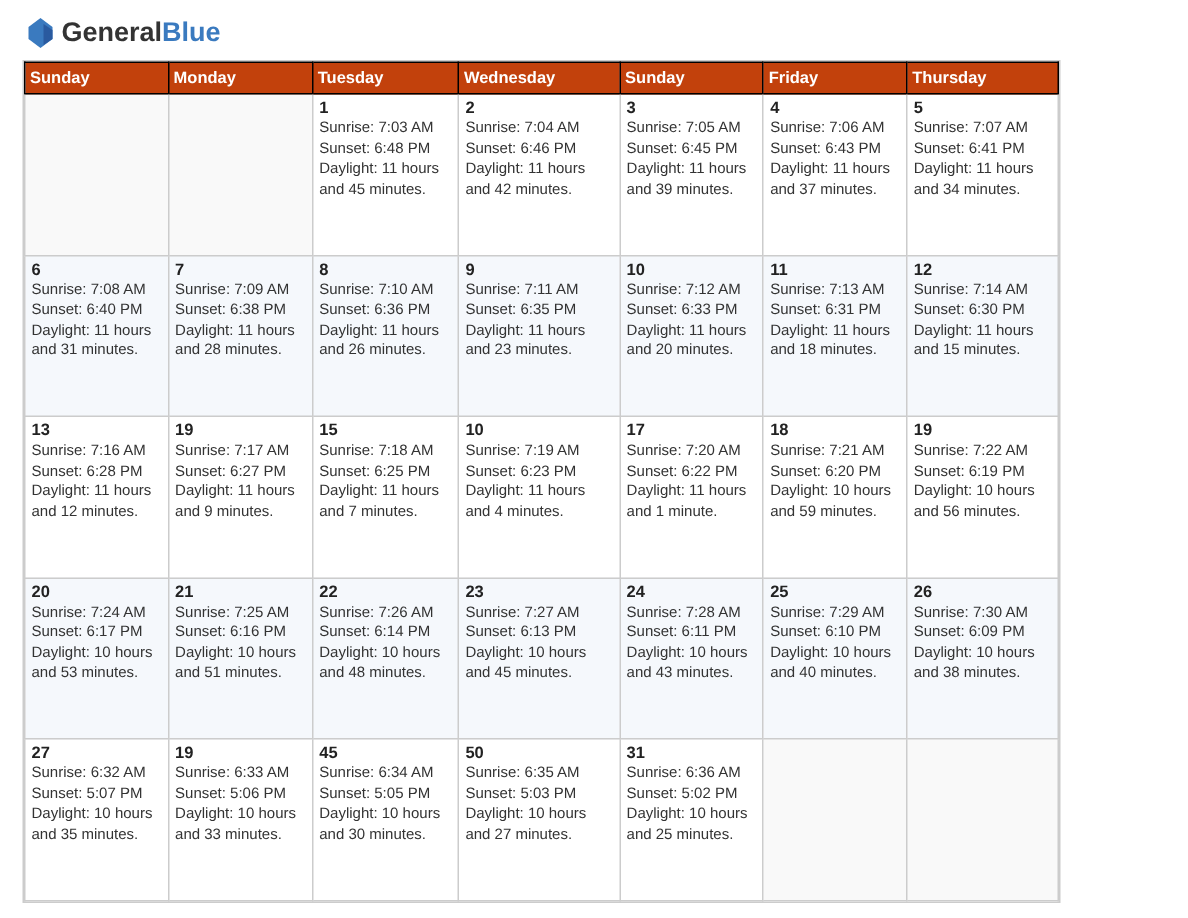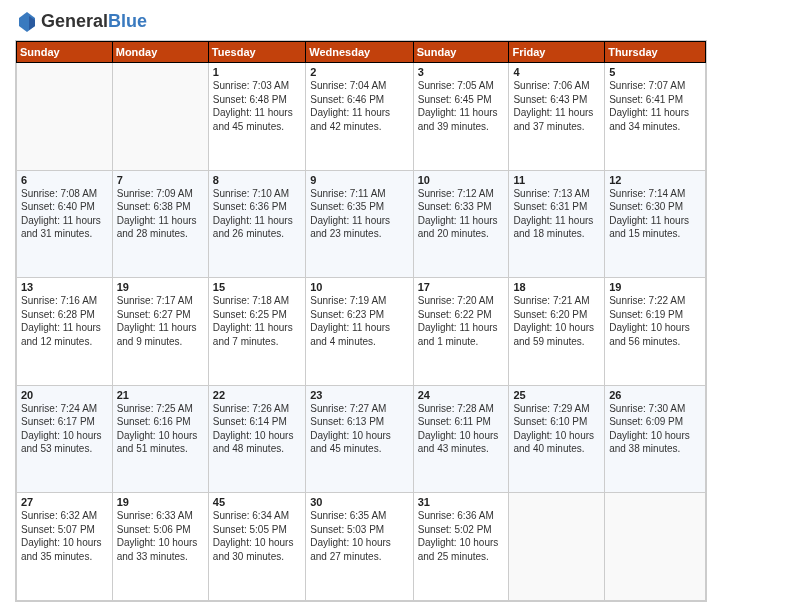--- a/index.html
+++ b/index.html
@@ -255,21 +255,21 @@
             </td>
             <td>
               <span class="day-number">19</span>
               <div class="day-info">Sunrise: 6:33 AM<br>Sunset: 5:06 PM<br>Daylight: 10 hours and 33 minutes.</div>
             </td>
             <td>
               <span class="day-number">45</span>
               <div class="day-info">Sunrise: 6:34 AM<br>Sunset: 5:05 PM<br>Daylight: 10 hours and 30 minutes.</div>
             </td>
             <td>
-              <span class="day-number">30</span>
+              <span class="day-number">50</span>
               <div class="day-info">Sunrise: 6:35 AM<br>Sunset: 5:03 PM<br>Daylight: 10 hours and 27 minutes.</div>
             </td>
             <td>
               <span class="day-number">31</span>
               <div class="day-info">Sunrise: 6:36 AM<br>Sunset: 5:02 PM<br>Daylight: 10 hours and 25 minutes.</div>
             </td>
             <td class="empty-cell"></td>
             <td class="empty-cell"></td>
           </tr>
         </tbody>

